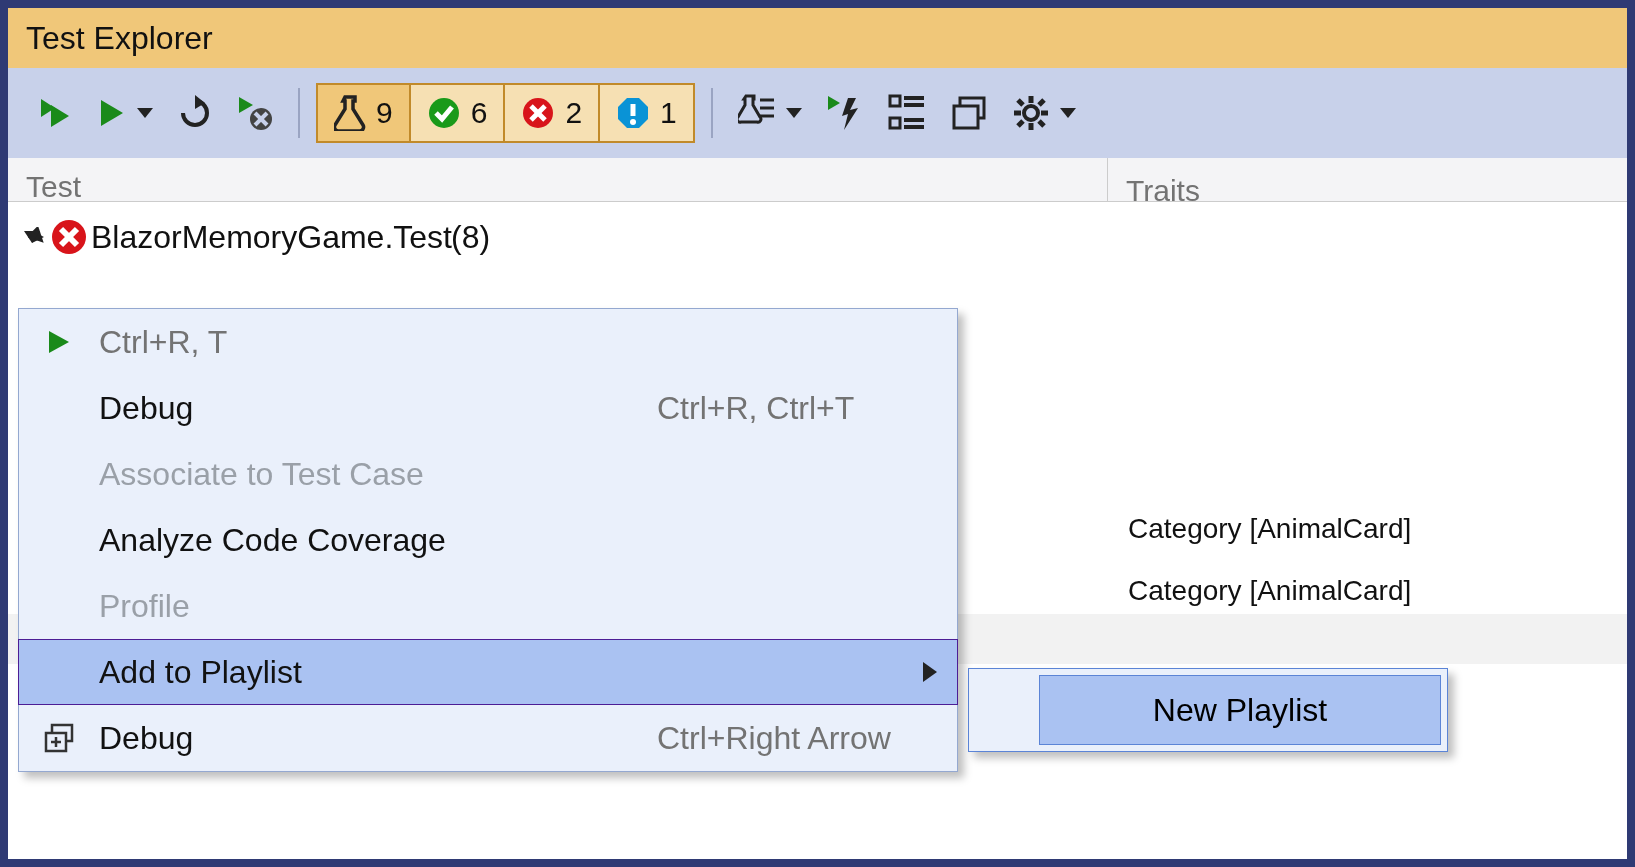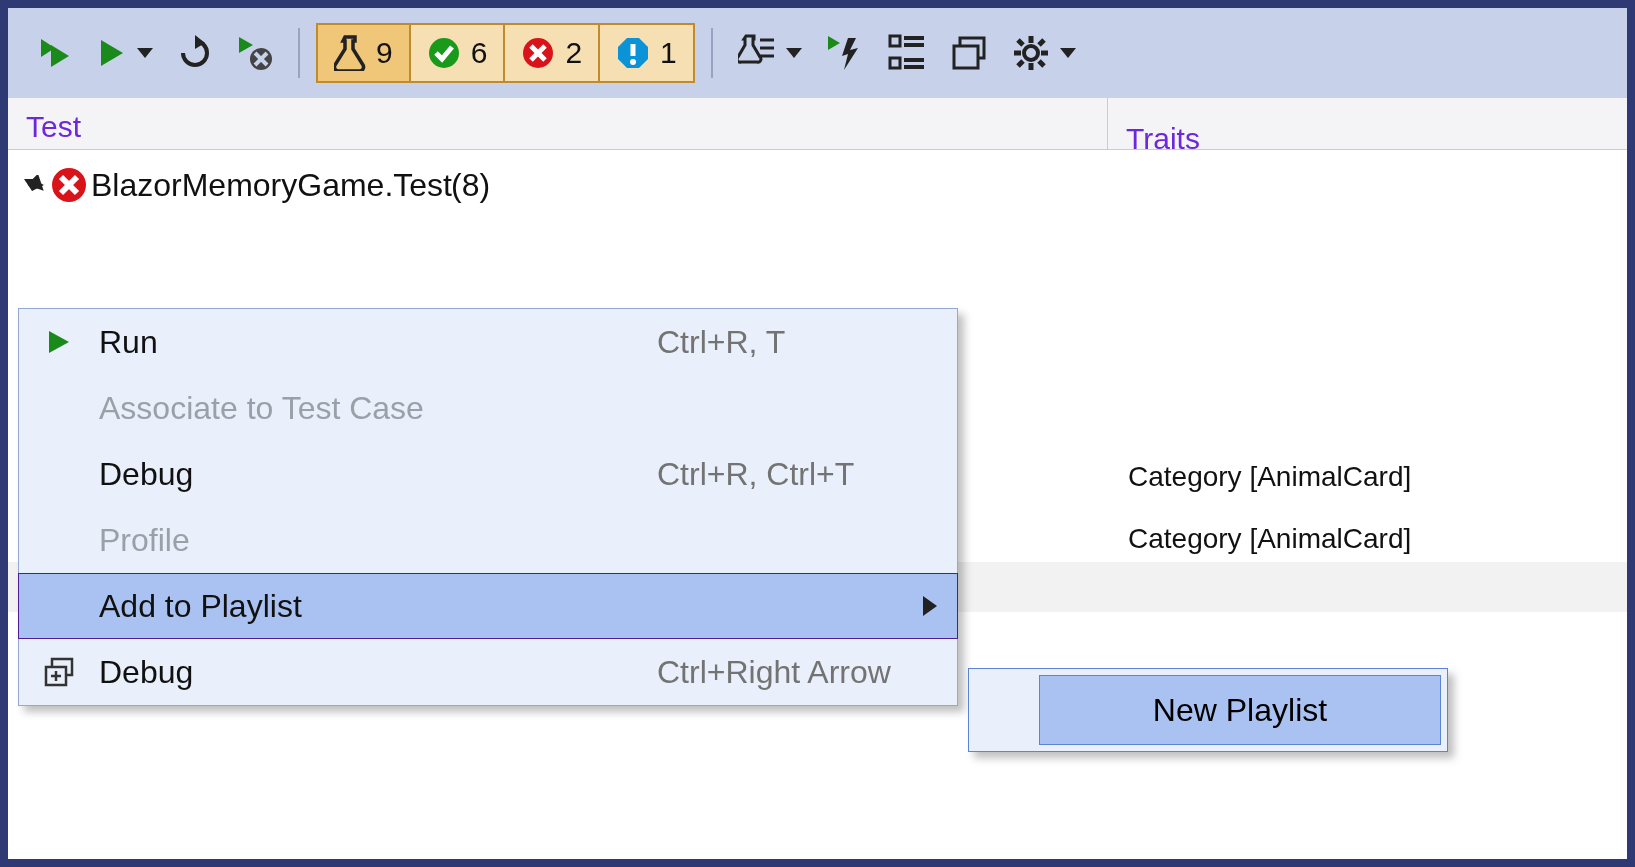--- a/index.html
+++ b/index.html
@@ -6,23 +6,23 @@
   html,body { margin:0; padding:0; font-family: "Segoe UI", Arial, sans-serif; background:#fff; }
   .app { width:1635px; height:867px; border: 8px solid #2f3a74; position:relative; overflow:hidden; }
   .title-bar { background:#f0c779; height:60px; display:flex; align-items:center; padding:0 18px; font-size:32px; color:#111; }
   .toolbar { background:#c8d1ea; height:90px; display:flex; align-items:center; padding:0 20px; gap:6px; }
   .tb-btn { display:flex; align-items:center; justify-content:center; padding:4px 8px; border:1px solid transparent; }
   .tb-sep { width:2px; height:50px; background:#9aa4c2; margin:0 10px; }
   .pill-group { display:flex; }
   .pill { display:flex; align-items:center; gap:10px; height:60px; padding:0 16px; border:2px solid #c18a2a; background:#f6e0b3; font-size:30px; color:#111; }
   .pill + .pill { border-left:none; }
   .pill.first { background:#f0c779; }
-  .headers { display:flex; height:52px; background:#f4f4f6; border-bottom:1px solid #ccc; font-size:30px; color:#6d28d9; }
+  .headers { display:flex; height:44px; background:#f4f4f6; border-bottom:1px solid #ccc; font-size:30px; color:#737373; }
   .headers .col-test { flex:0 0 1100px; padding:12px 18px; border-right:1px solid #ccc; }
-  .headers .col-traits { flex:1; padding:24px 18px; }
+  .headers .col-traits { flex:1; padding:16px 18px; }
   .body-area { position:relative; height:calc(100% - 60px - 90px - 60px); }
   .tree-row { display:flex; align-items:center; height:70px; padding-left:20px; font-size:32px; color:#111; gap:3px; }
   .context-menu { position:absolute; top:300px; left:10px; width:940px; background:#eaf0fb; border:1px solid #94a8d0; box-shadow: 6px 6px 8px rgba(0,0,0,0.25); z-index:5; }
   .cm-item { display:flex; align-items:center; height:66px; font-size:32px; color:#111; position:relative; }
   .cm-icon-col { width:80px; display:flex; align-items:center; justify-content:center; }
   .cm-label { flex:1; padding-right:20px; }
   .cm-shortcut { width:300px; color:#737373; }
   .cm-item.disabled .cm-label, .cm-item.disabled .cm-shortcut { color:#9aa0a8; }
   .cm-sep { height:1px; background:#b7c2db; margin-left:90px; margin-right:14px; }
   .cm-item.highlight { background:#aac2f2; border:1px solid #4c1d95; margin:-1px; }
@@ -33,20 +33,23 @@
   .traits-area { position:absolute; left:1120px; top:200px; font-size:28px; color:#111; line-height:62px; }
   .bg-row-shade { position:absolute; left:0; right:0; top:412px; height:50px; background:#f2f2f2; z-index:0; pointer-events:none; }
   svg { display:block; }
   .dd { width:0; height:0; border-left:8px solid transparent; border-right:8px solid transparent; border-top:10px solid #222; margin-left:6px; }
 </style>
 </head>
 <body>
 
 <div class="app">
 
+  <div class="title-bar">
+    <span>Test Explorer</span>
+  </div>
 
   <div class="toolbar">
     <div class="tb-btn">
       <svg width="36" height="36" viewBox="0 0 36 36">
         <polygon points="4,4 18,13 4,22" fill="#1a8a1a"></polygon>
         <polygon points="14,10 32,21 14,32" fill="#1a8a1a"></polygon>
       </svg>
     </div>
     <div class="tb-btn" style="gap:4px;">
       <svg width="30" height="30" viewBox="0 0 30 30">
@@ -188,32 +191,36 @@
     </div>
   </div>
 
   <div class="context-menu">
     <div class="cm-item">
       <div class="cm-icon-col">
         <svg width="26" height="26" viewBox="0 0 26 26">
           <polygon points="3,2 23,13 3,24" fill="#1a8a1a"></polygon>
         </svg>
       </div>
-      <div class="cm-label">Run</div>
       <div class="cm-shortcut">Ctrl+R, T</div>
+    </div>
+    <div class="cm-item">
+      <div class="cm-icon-col"></div>
+      <div class="cm-label">Debug</div>
+      <div class="cm-shortcut">Ctrl+R, Ctrl+T</div>
     </div>
     <div class="cm-item disabled">
       <div class="cm-icon-col"></div>
       <div class="cm-label">Associate to Test Case</div>
       <div class="cm-shortcut"></div>
     </div>
     <div class="cm-item">
       <div class="cm-icon-col"></div>
-      <div class="cm-label">Debug</div>
-      <div class="cm-shortcut">Ctrl+R, Ctrl+T</div>
+      <div class="cm-label">Analyze Code Coverage</div>
+      <div class="cm-shortcut"></div>
     </div>
     <div class="cm-item disabled">
       <div class="cm-icon-col"></div>
       <div class="cm-label">Profile</div>
     </div>
     <div class="cm-sep"></div>
     <div class="cm-item highlight">
       <div class="cm-icon-col"></div>
       <div class="cm-label">Add to Playlist</div>
       <div class="cm-shortcut"></div>

